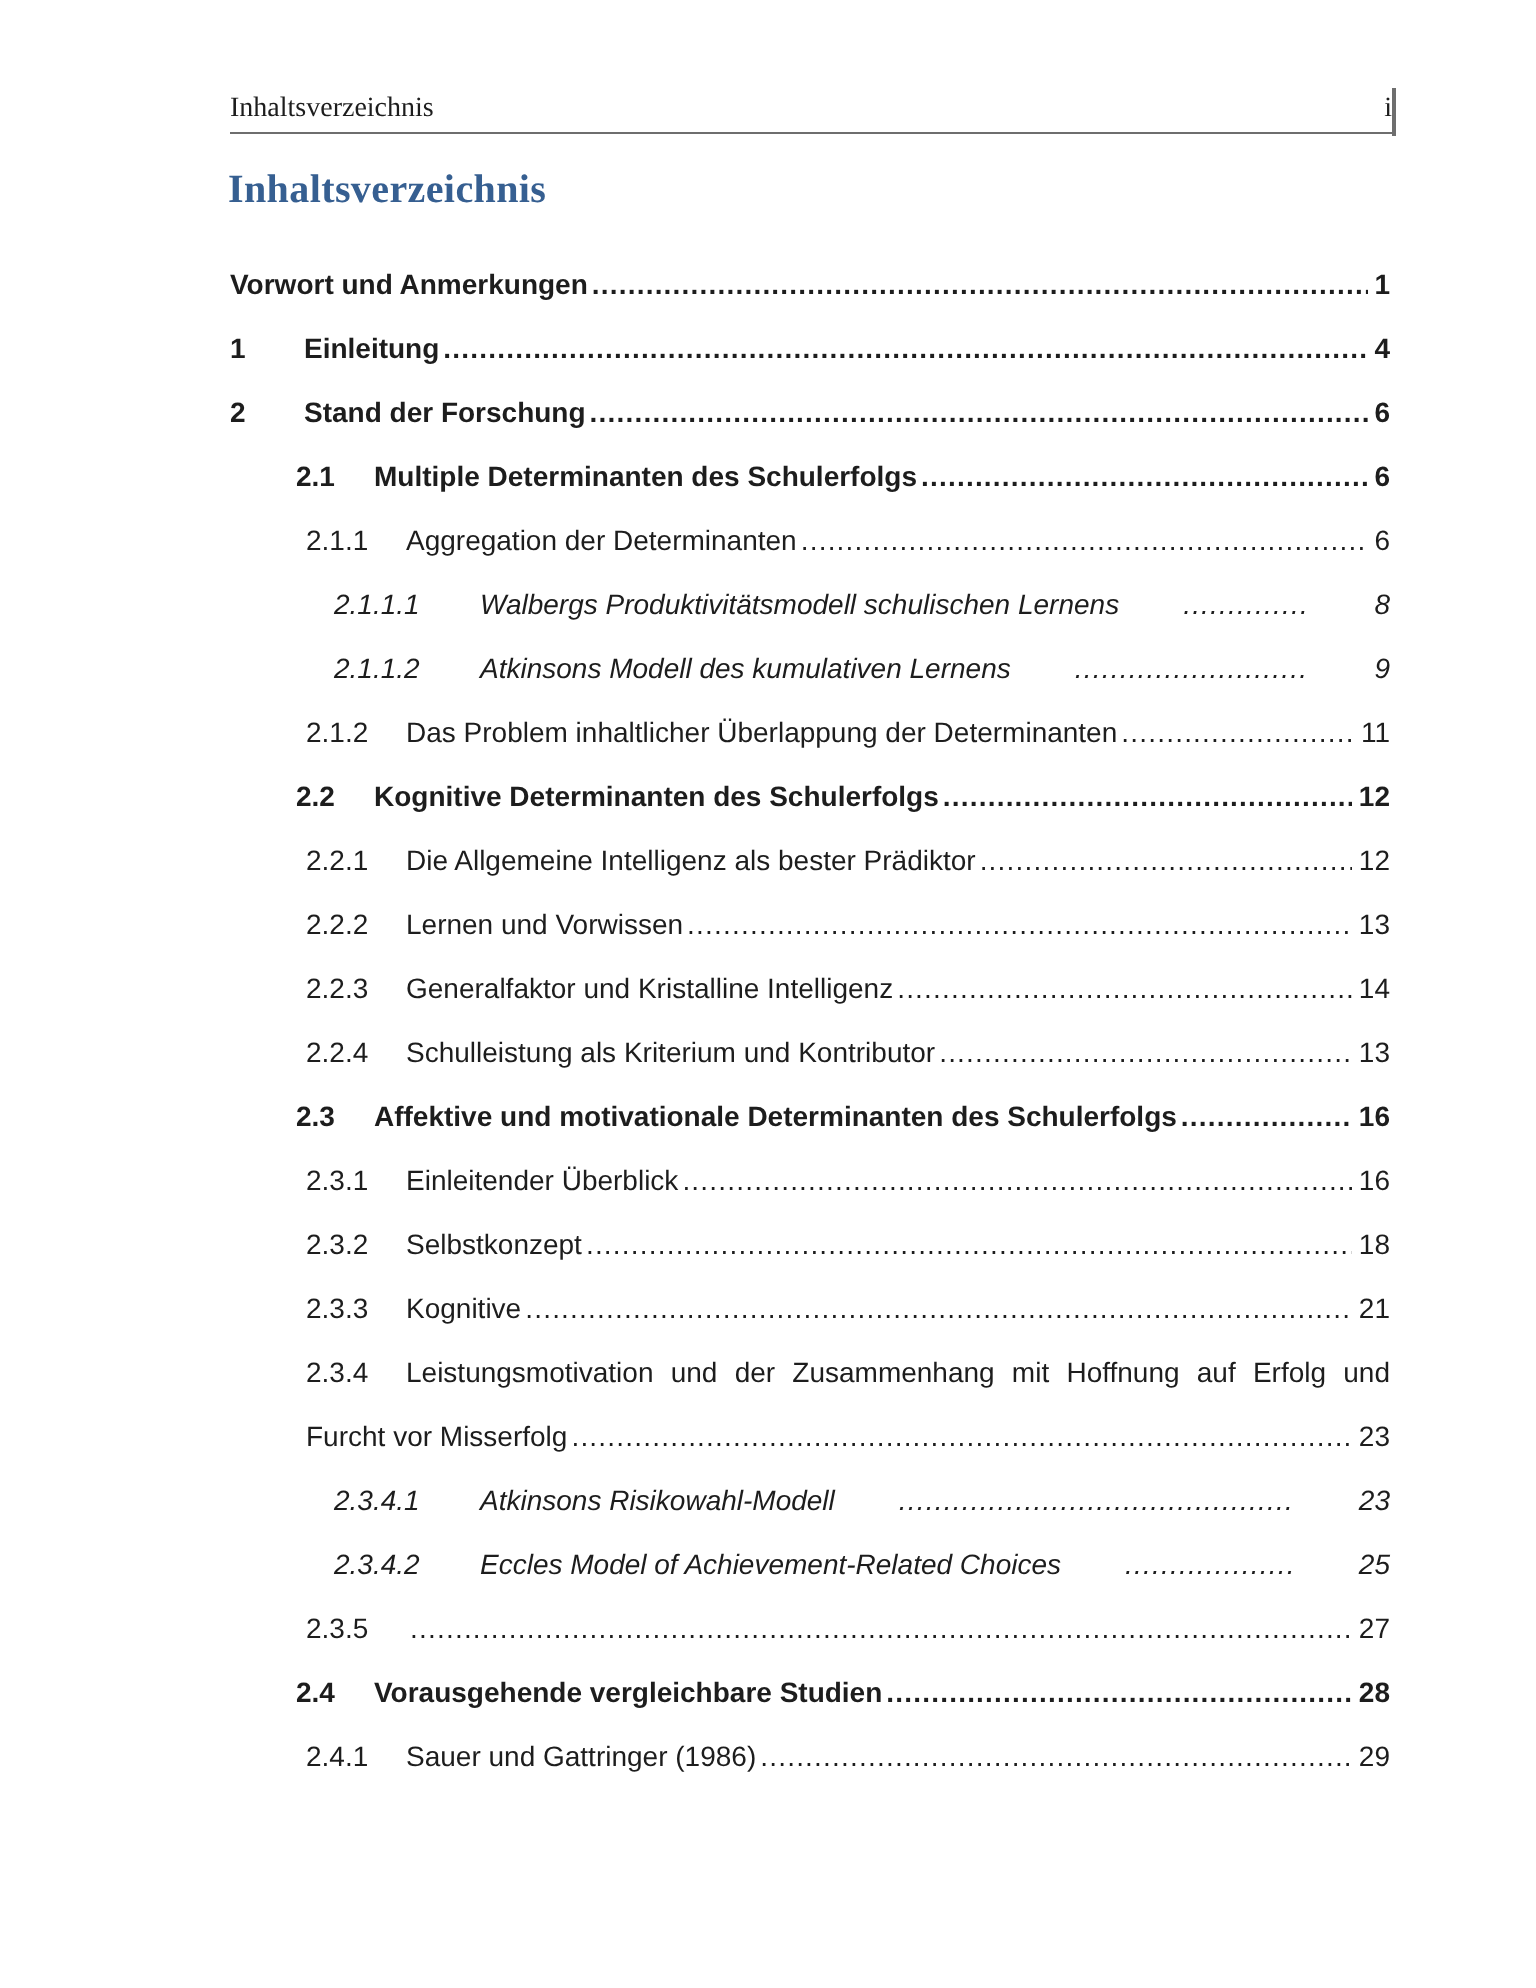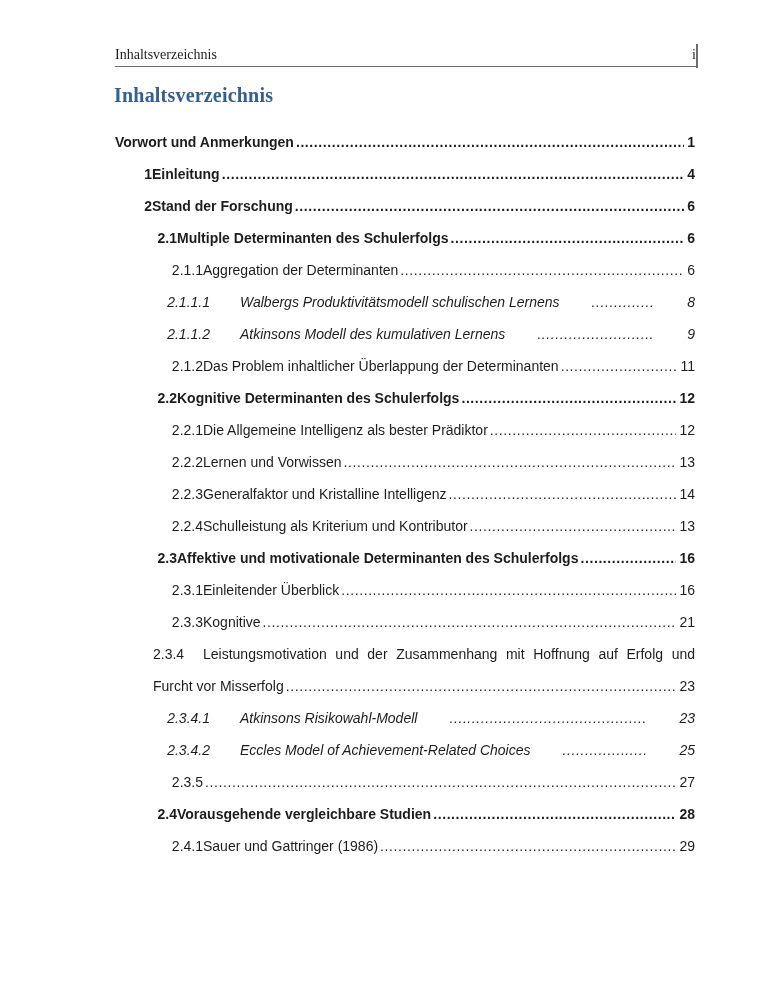--- a/index.html
+++ b/index.html
@@ -53,21 +53,20 @@
     position: absolute;
     left: 115px;
     top: 126px;
     width: 580px;
     font-size: 14px;
   }
   .toc-row {
     display: flex;
     align-items: baseline;
     line-height: 32px;
-    text-align: right;
   }
   .toc-wrap-row { line-height: 32px; }
   .toc-wrap-row .wl1 { display: flex; }
   .toc-wrap-row .wl1 .jtext {
     flex: 1;
     text-align: justify;
     text-align-last: justify;
   }
   .toc-wrap-row .wl2 { display: flex; align-items: baseline; }
 
@@ -85,21 +84,21 @@
     letter-spacing: 0.6px;
   }
   .pg { flex: none; padding-left: 3px; }
 
   
   .lvl0 { padding-left: 0; }
   .lvl1 { padding-left: 23px; }
   .lvl2 { padding-left: 38px; }
   .lvl3 { padding-left: 52px; }
   .lvl0 .num { width: 37px; }
-  .lvl1 .num { width: 39px; }
+  .lvl1 .num { width: 39px; margin-left: 10px; }
   .lvl2 .num { width: 50px; }
   .lvl3 .num { width: 43px; }
 
   .s-bold { font-weight: 700; }
   .s-italic { font-style: italic; gap: 30px; }
 </style>
 </head>
 <body style="color: rgb(29, 29, 29);">
 
 <div class="page-header" style="border-bottom-color: rgb(110, 110, 110);">
@@ -193,20 +192,26 @@
     <span class="num">2.3</span>
     <span class="entry-label">Affektive und motivationale Determinanten des Schulerfolgs</span>
     <span class="leader"></span>
     <span class="pg">16</span>
   </div>
     <div class="toc-row lvl2 s-regular">
     <span class="num">2.3.1</span>
     <span class="entry-label">Einleitender Überblick</span>
     <span class="leader"></span>
     <span class="pg">16</span>
+  </div>
+    <div class="toc-row lvl2 s-regular">
+    <span class="num">2.3.2</span>
+    <span class="entry-label">Selbstkonzept</span>
+    <span class="leader"></span>
+    <span class="pg">18</span>
   </div>
     <div class="toc-row lvl2 s-regular">
     <span class="num">2.3.3</span>
     <span class="entry-label">Kognitive</span>
     <span class="leader"></span>
     <span class="pg">21</span>
   </div>
     <div class="toc-wrap-row lvl2 s-regular">
     <div class="wl1">
       <span class="num">2.3.4</span>

